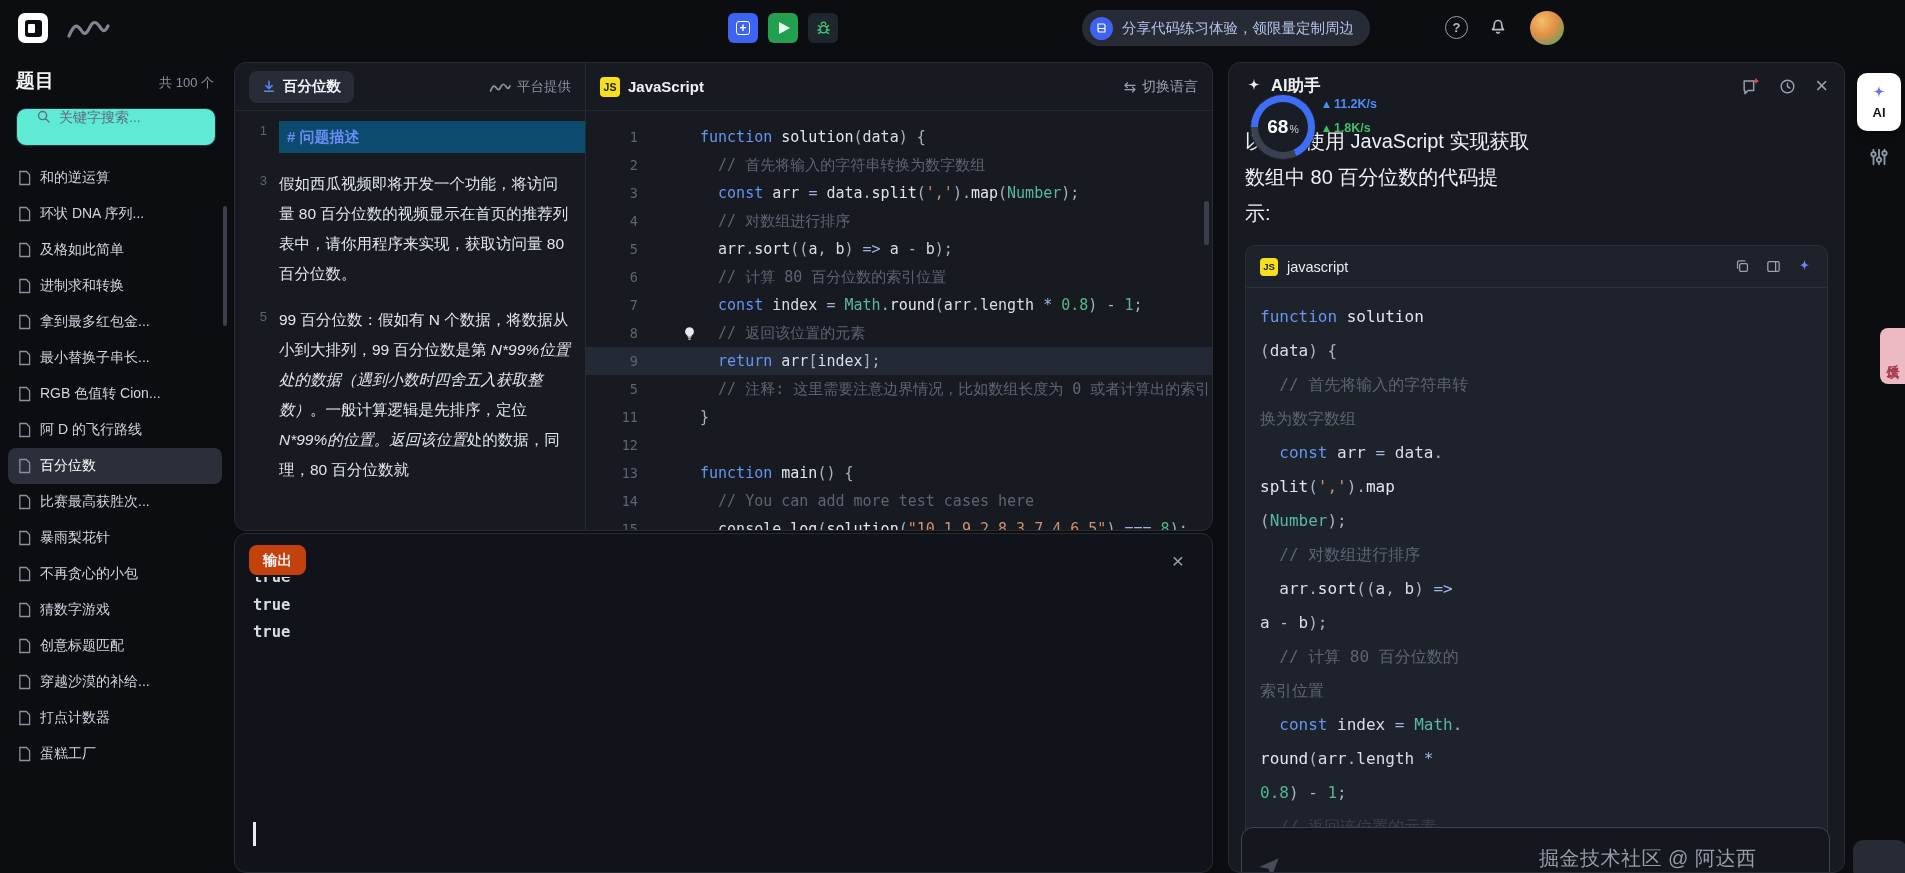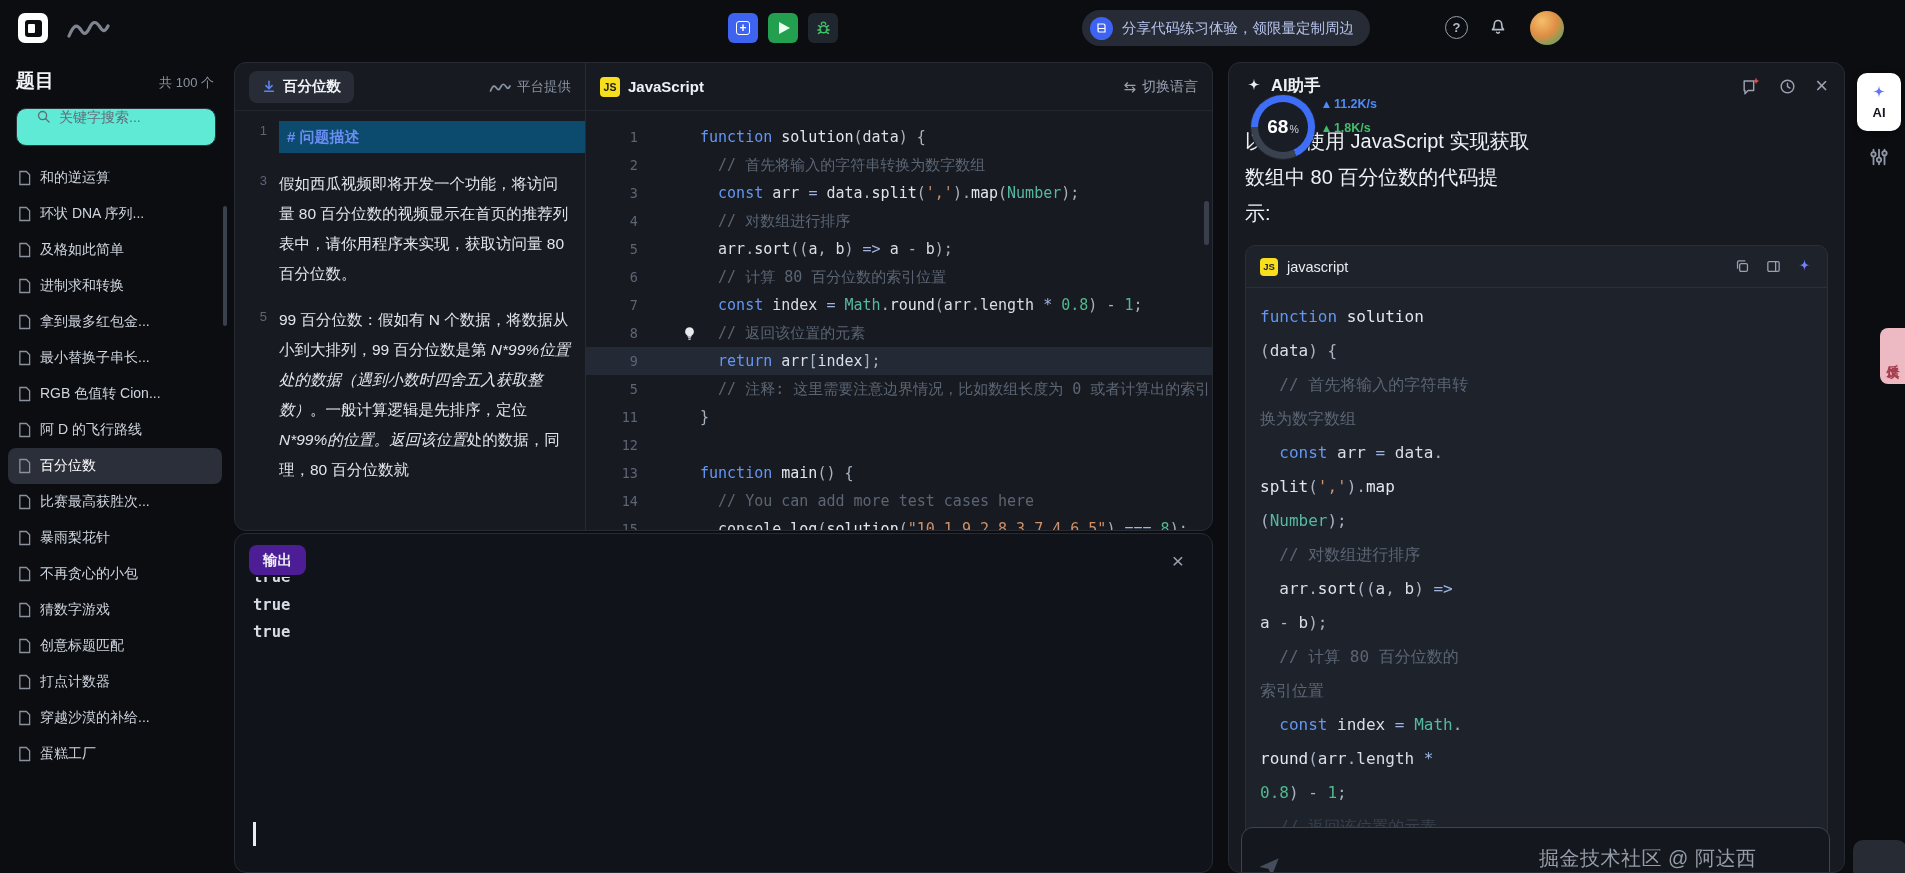--- a/index.html
+++ b/index.html
@@ -64,21 +64,21 @@
   .e-num { width:52px; flex-shrink:0; text-align:right; color:#5c6575; font-size:13.5px; }
   .e-code { padding-left:62px; white-space:pre; }
   .bulb { display:inline-flex; width:16px; margin-left:44px; margin-right:-60px; position:relative; z-index:2; cursor:pointer; }
   .ed-scrollbar { position:absolute; right:3px; top:138px; width:5px; height:44px; background:#39404b; border-radius:3px; }
   
   .tk-k{color:#6496f2} .tk-v{color:#d8dde6} .tk-fn{color:#e2e6ee} .tk-p{color:#a9b2c0}
   .tk-s{color:#ce9169} .tk-n{color:#52b88e} .tk-c{color:#5b6573} .tk-t{color:#56b8a2} .tk-o{color:#9fb4e0}
   
   .output-panel { position:absolute; left:234px; top:533px; width:979px; height:340px; background:#10131a; border:1px solid #262b34; border-radius:12px; overflow:hidden; }
   .out-head { display:flex; align-items:center; justify-content:space-between; padding:11px 16px 0 14px; }
-  .out-pill { height:30px; background:#4c1d95; border-radius:8px; padding:0 14px; display:flex; align-items:center; font-size:14.5px; font-weight:bold; color:#eef1f5; }
+  .out-pill { height:30px; background:#c2410c; border-radius:8px; padding:0 14px; display:flex; align-items:center; font-size:14.5px; font-weight:bold; color:#eef1f5; }
   .out-close { color:#9aa2b0; font-size:21px; line-height:1; cursor:pointer; margin-right:12px; }
   .out-body { height:88px; overflow:hidden; margin-top:2px; }
   .out-lines { margin-top:-13px; padding-left:18px; font-family:"DejaVu Sans Mono",monospace; font-size:15.5px; line-height:27.5px; color:#d6dde7; font-weight:bold; }
   .out-cursor { position:absolute; left:18px; top:288px; width:2.5px; height:24px; background:#e9edf3; }
   
   .ai-panel { position:absolute; left:1228px; top:62px; width:617px; height:811px; background:#171a21; border:1px solid #262b34; border-radius:12px; overflow:hidden; }
   .ai-head { height:46px; display:flex; align-items:center; justify-content:space-between; padding:0 16px; }
   .ai-title { display:flex; align-items:center; gap:8px; font-size:16.5px; font-weight:bold; color:#f0f2f6; }
   .ai-actions { display:flex; align-items:center; gap:18px; color:#9aa2b0; }
   .ai-actions .icon-btn { cursor:pointer; display:flex; }
@@ -254,27 +254,27 @@
         <div class="sb-item">
           <svg width="13" height="16" viewBox="0 0 14 16">
             <path d="M2 1 H9 L12.5 4.5 V15 H2 Z" fill="none" stroke="#8a92a0" stroke-width="1.4"></path>
           </svg>
           <span class="sb-label">创意标题匹配</span>
         </div>
         <div class="sb-item">
           <svg width="13" height="16" viewBox="0 0 14 16">
             <path d="M2 1 H9 L12.5 4.5 V15 H2 Z" fill="none" stroke="#8a92a0" stroke-width="1.4"></path>
           </svg>
+          <span class="sb-label">穿越沙漠的补给...</span>
+        </div>
+        <div class="sb-item">
+          <svg width="13" height="16" viewBox="0 0 14 16">
+            <path d="M2 1 H9 L12.5 4.5 V15 H2 Z" fill="none" stroke="#8a92a0" stroke-width="1.4"></path>
+          </svg>
           <span class="sb-label">打点计数器</span>
-        </div>
-        <div class="sb-item">
-          <svg width="13" height="16" viewBox="0 0 14 16">
-            <path d="M2 1 H9 L12.5 4.5 V15 H2 Z" fill="none" stroke="#8a92a0" stroke-width="1.4"></path>
-          </svg>
-          <span class="sb-label">穿越沙漠的补给...</span>
         </div>
         <div class="sb-item">
           <svg width="13" height="16" viewBox="0 0 14 16">
             <path d="M2 1 H9 L12.5 4.5 V15 H2 Z" fill="none" stroke="#8a92a0" stroke-width="1.4"></path>
           </svg>
           <span class="sb-label">蛋糕工厂</span>
         </div>
       </div>
     <div class="sb-scrollbar"></div>
   </aside>

